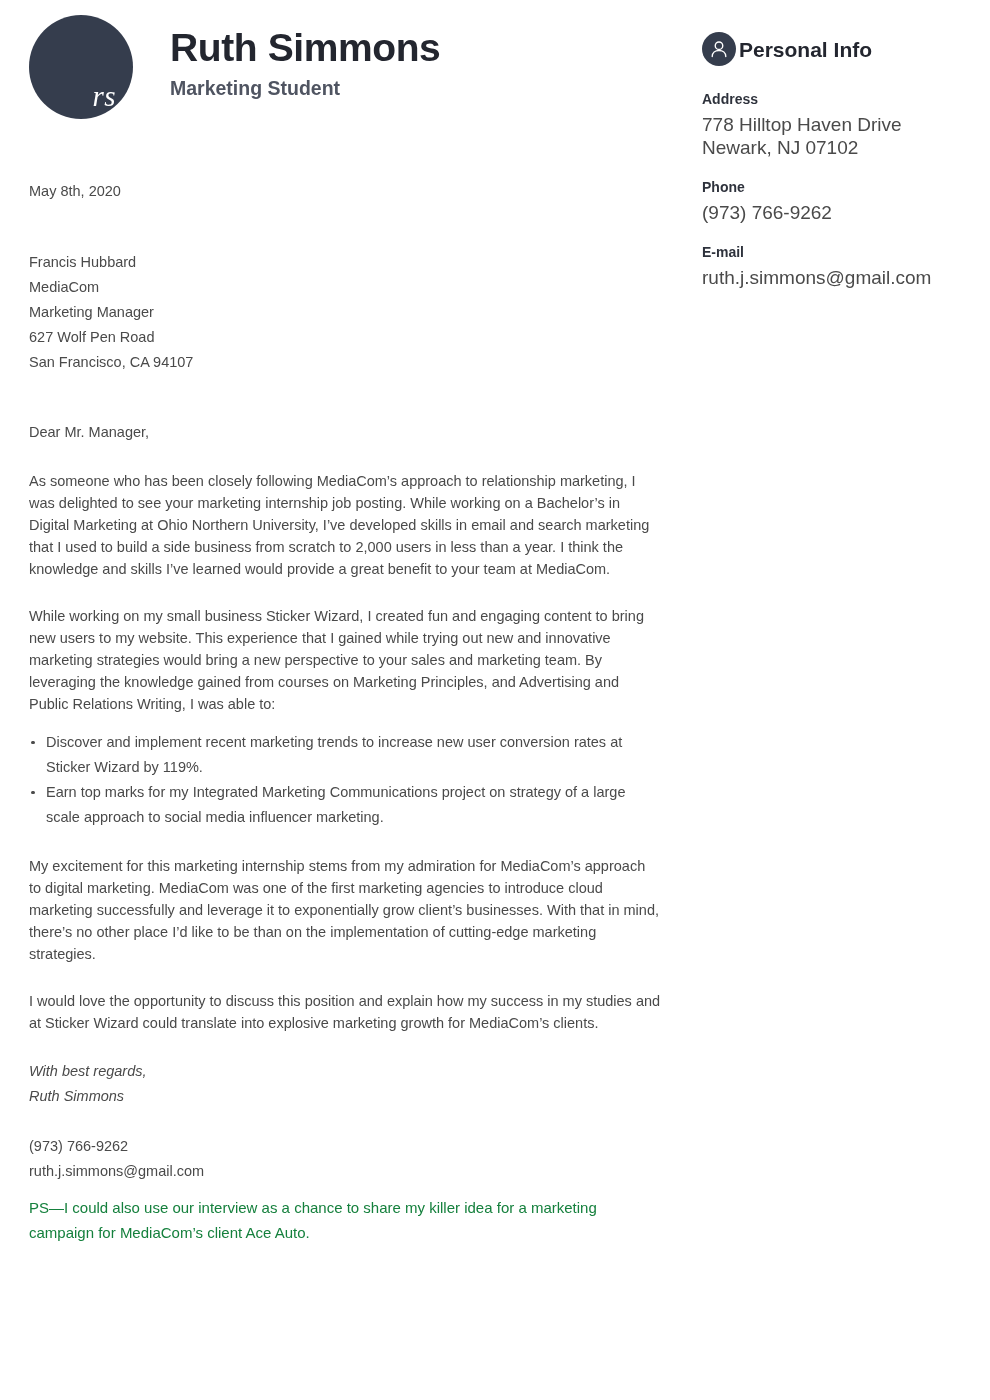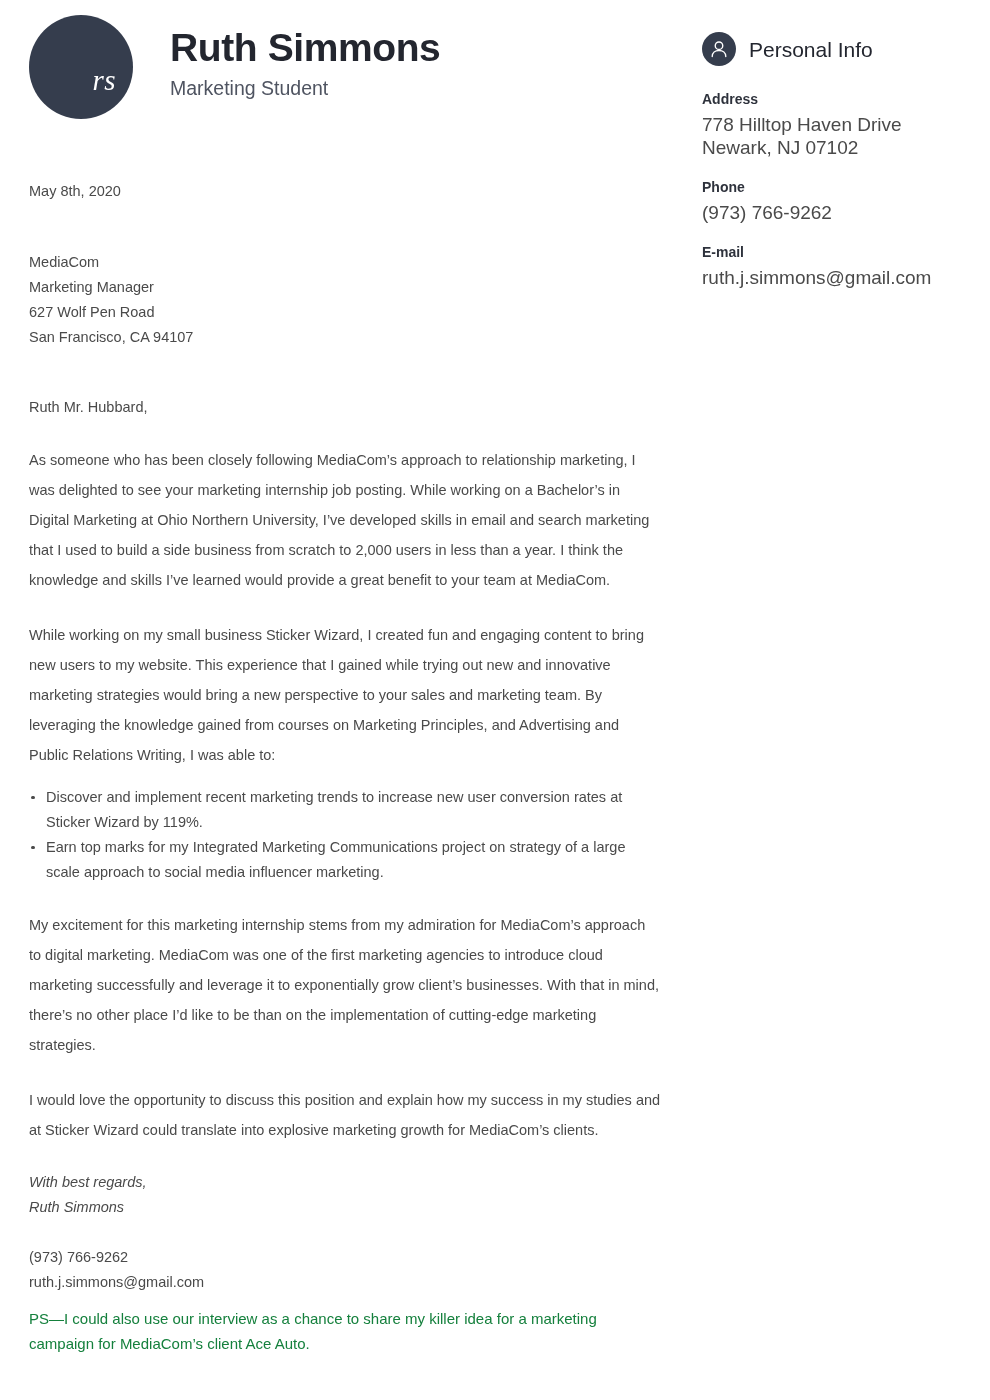--- a/index.html
+++ b/index.html
@@ -43,21 +43,21 @@
     width: 104px;
     height: 104px;
     border-radius: 50%;
     background: #353d4d;
     flex: 0 0 104px;
     position: relative;
   }
   .avatar-initials {
     position: absolute;
     right: 17px;
-    bottom: 24px;
+    bottom: 8px;
     color: #ffffff;
     font-family: "Liberation Serif", serif;
     font-style: italic;
     font-size: 29px;
     line-height: 1;
     letter-spacing: 0.5px;
   }
 
   .name-block {
     margin-left: 37px;
@@ -69,21 +69,21 @@
     color: #23262f;
     line-height: 1.05;
     letter-spacing: -0.4px;
     margin: 0;
   }
   .job-title {
     font-size: 19.5px;
     color: #4f5461;
     line-height: 1.3;
     margin: 7px 0 0 0;
-    font-weight: normal;
+    font-weight: bold;
   }
 
   .date-line {
     font-size: 14.5px;
     color: #4a4a4a;
     margin-top: 72px;
     line-height: 22px;
   }
 
   .recipient {
@@ -99,21 +99,21 @@
     margin-top: 45px;
     font-size: 14.5px;
     color: #4a4a4a;
     line-height: 25px;
   }
 
   .body-para {
     margin-top: 25px;
     font-size: 14.5px;
     color: #4a4a4a;
-    line-height: 30px;
+    line-height: 22px;
     text-align: left;
     max-width: 632px;
   }
 
   ul.bullets {
     list-style: none;
     margin: 0;
     padding: 0;
     max-width: 632px;
   }
@@ -182,23 +182,23 @@
     background: #353d4d;
     flex: 0 0 34px;
     display: flex;
     align-items: center;
     justify-content: center;
   }
   .person-badge svg {
     display: block;
   }
   .sidebar-title {
-    margin-left: 13px;
+    margin-left: 3px;
     font-size: 21px;
-    font-weight: normal;
+    font-weight: bold;
     color: #23262f;
     line-height: 1;
   }
 
   .info-group {
     margin-bottom: 17px;
   }
   .info-label {
     font-size: 14px;
     font-weight: bold;
@@ -225,27 +225,28 @@
       </div>
       <div class="name-block">
         <h1 class="full-name">Ruth Simmons</h1>
         <div class="job-title">Marketing Student</div>
       </div>
     </div>
 
     <div class="date-line">May 8th, 2020</div>
 
     <div class="recipient">
+      <div>Francis Hubbard</div>
       <div>MediaCom</div>
       <div>Marketing Manager</div>
       <div>627 Wolf Pen Road</div>
       <div>San Francisco, CA 94107</div>
     </div>
 
-    <div class="greeting">Ruth Mr. Hubbard,</div>
+    <div class="greeting">Dear Mr. Manager,</div>
 
     <p class="body-para">As someone who has been closely following MediaCom’s approach to relationship marketing, I was delighted to see your marketing internship job posting. While working on a Bachelor’s in Digital Marketing at Ohio Northern University, I’ve developed skills in email and search marketing that I used to build a side business from scratch to 2,000 users in less than a year. I think the knowledge and skills I’ve learned would provide a great benefit to your team at MediaCom.</p>
 
     <p class="body-para">While working on my small business Sticker Wizard, I created fun and engaging content to bring new users to my website. This experience that I gained while trying out new and innovative marketing strategies would bring a new perspective to your sales and marketing team. By leveraging the knowledge gained from courses on Marketing Principles, and Advertising and Public Relations Writing, I was able to:</p>
 
     <ul class="bullets">
       <li>Discover and implement recent marketing trends to increase new user conversion rates at Sticker Wizard by 119%.</li>
       <li>Earn top marks for my Integrated Marketing Communications project on strategy of a large scale approach to social media influencer marketing.</li>
     </ul>
 

